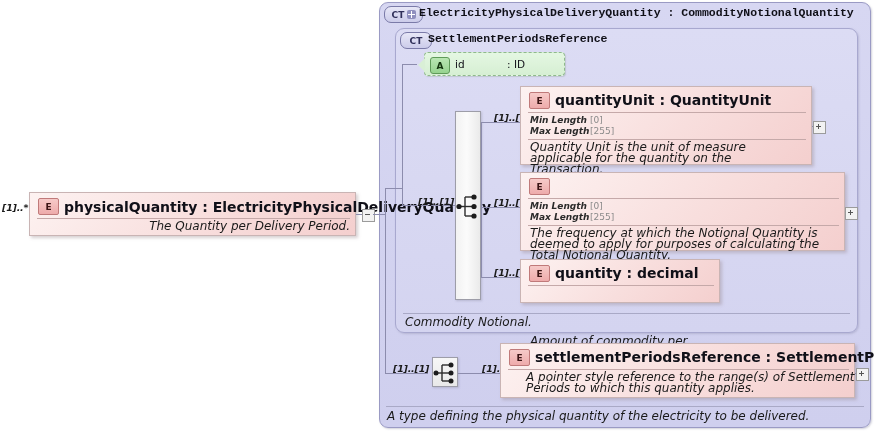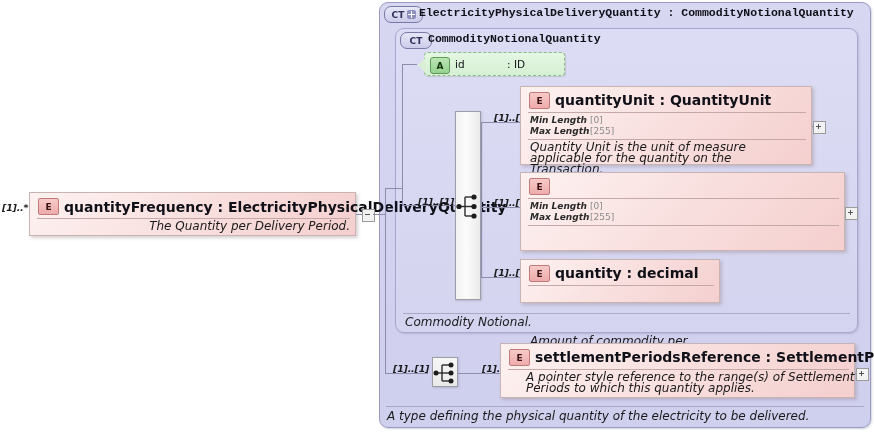--- a/index.html
+++ b/index.html
@@ -225,28 +225,28 @@
   <span>CT</span>
     <span class="plus-glyph"></span>
 </div>
 <div class="ct-title" style="left:419px; top:6px;">ElectricityPhysicalDeliveryQuantity : CommodityNotionalQuantity</div>
 
 <div class="abs ct-inner"></div>
 
 <div class="badge-ct" style="left:400px; top:32px; width:22px;">
   <span>CT</span>
 </div>
-<div class="ct-title" style="left:428px; top:32px;">CommodityNotionalQuantity</div>
+<div class="ct-title" style="left:428px; top:32px;">SettlementPeriodsReference</div>
 
 <div class="card" style="left:2px; top:202px;">[1]..*</div>
 
 <div class="abs el-box root-box">
   <div class="badge-e">E</div>
   <div class="el-title" style="top:6px;">
-    <span>quantityFrequency</span>&nbsp;<span>:</span>&nbsp;<span>ElectricityPhysicalDeliveryQuantity</span>
+    <span>physicalQuantity</span>&nbsp;<span>:</span>&nbsp;<span>ElectricityPhysicalDeliveryQuantity</span>
   </div>
   <div class="sep" style="left:7px; top:25px; width:313px;"></div>
   <div class="doc" style="left:8px; top:28px; width:312px;text-align:right;">The Quantity per Delivery Period.</div>
 </div>
 
 <div class="pm-btn" style="left:362px; top:209px;"></div>
 
 <div class="hline" style="left:356px; top:214px; width:6px;"></div>
 <div class="hline" style="left:373px; top:214px; width:12px;"></div>
 
@@ -307,20 +307,21 @@
 <div class="card" style="left:494px; top:197px;">[1]..[1]</div>
 
 <div class="abs el-box" style="left:520px; top:172px; width:325px; height:79px;">
   <div class="badge-e">E</div>
   <div class="sep" style="left:7px; top:25px; width:311px;"></div>
   <div class="facets" style="left:9px; top:28px;">Min Length</div>
   <div class="facet-val" style="left:69px; top:28px;">[0]</div>
   <div class="facets" style="left:9px; top:39px;">Max Length</div>
   <div class="facet-val" style="left:69px; top:39px;">[255]</div>
   <div class="sep" style="left:7px; top:52px; width:311px;"></div>
+  <div class="doc" style="left:9px; top:55px; width:310px;">The frequency at which the Notional Quantity is deemed to apply for purposes of calculating the Total Notional Quantity.</div>
 </div>
 <div class="hline" style="left:845px; top:212px; width:3px;"></div>
 <div class="pm-btn plus" style="left:845px; top:207px;"></div>
 
 <div class="card" style="left:494px; top:267px;">[1]..[1]</div>
 
 <div class="abs el-box" style="left:520px; top:259px; width:200px; height:44px;">
   <div class="badge-e">E</div>
   <div class="el-title">quantity  : decimal</div>
   <div class="sep" style="left:7px; top:25px; width:186px;"></div>

